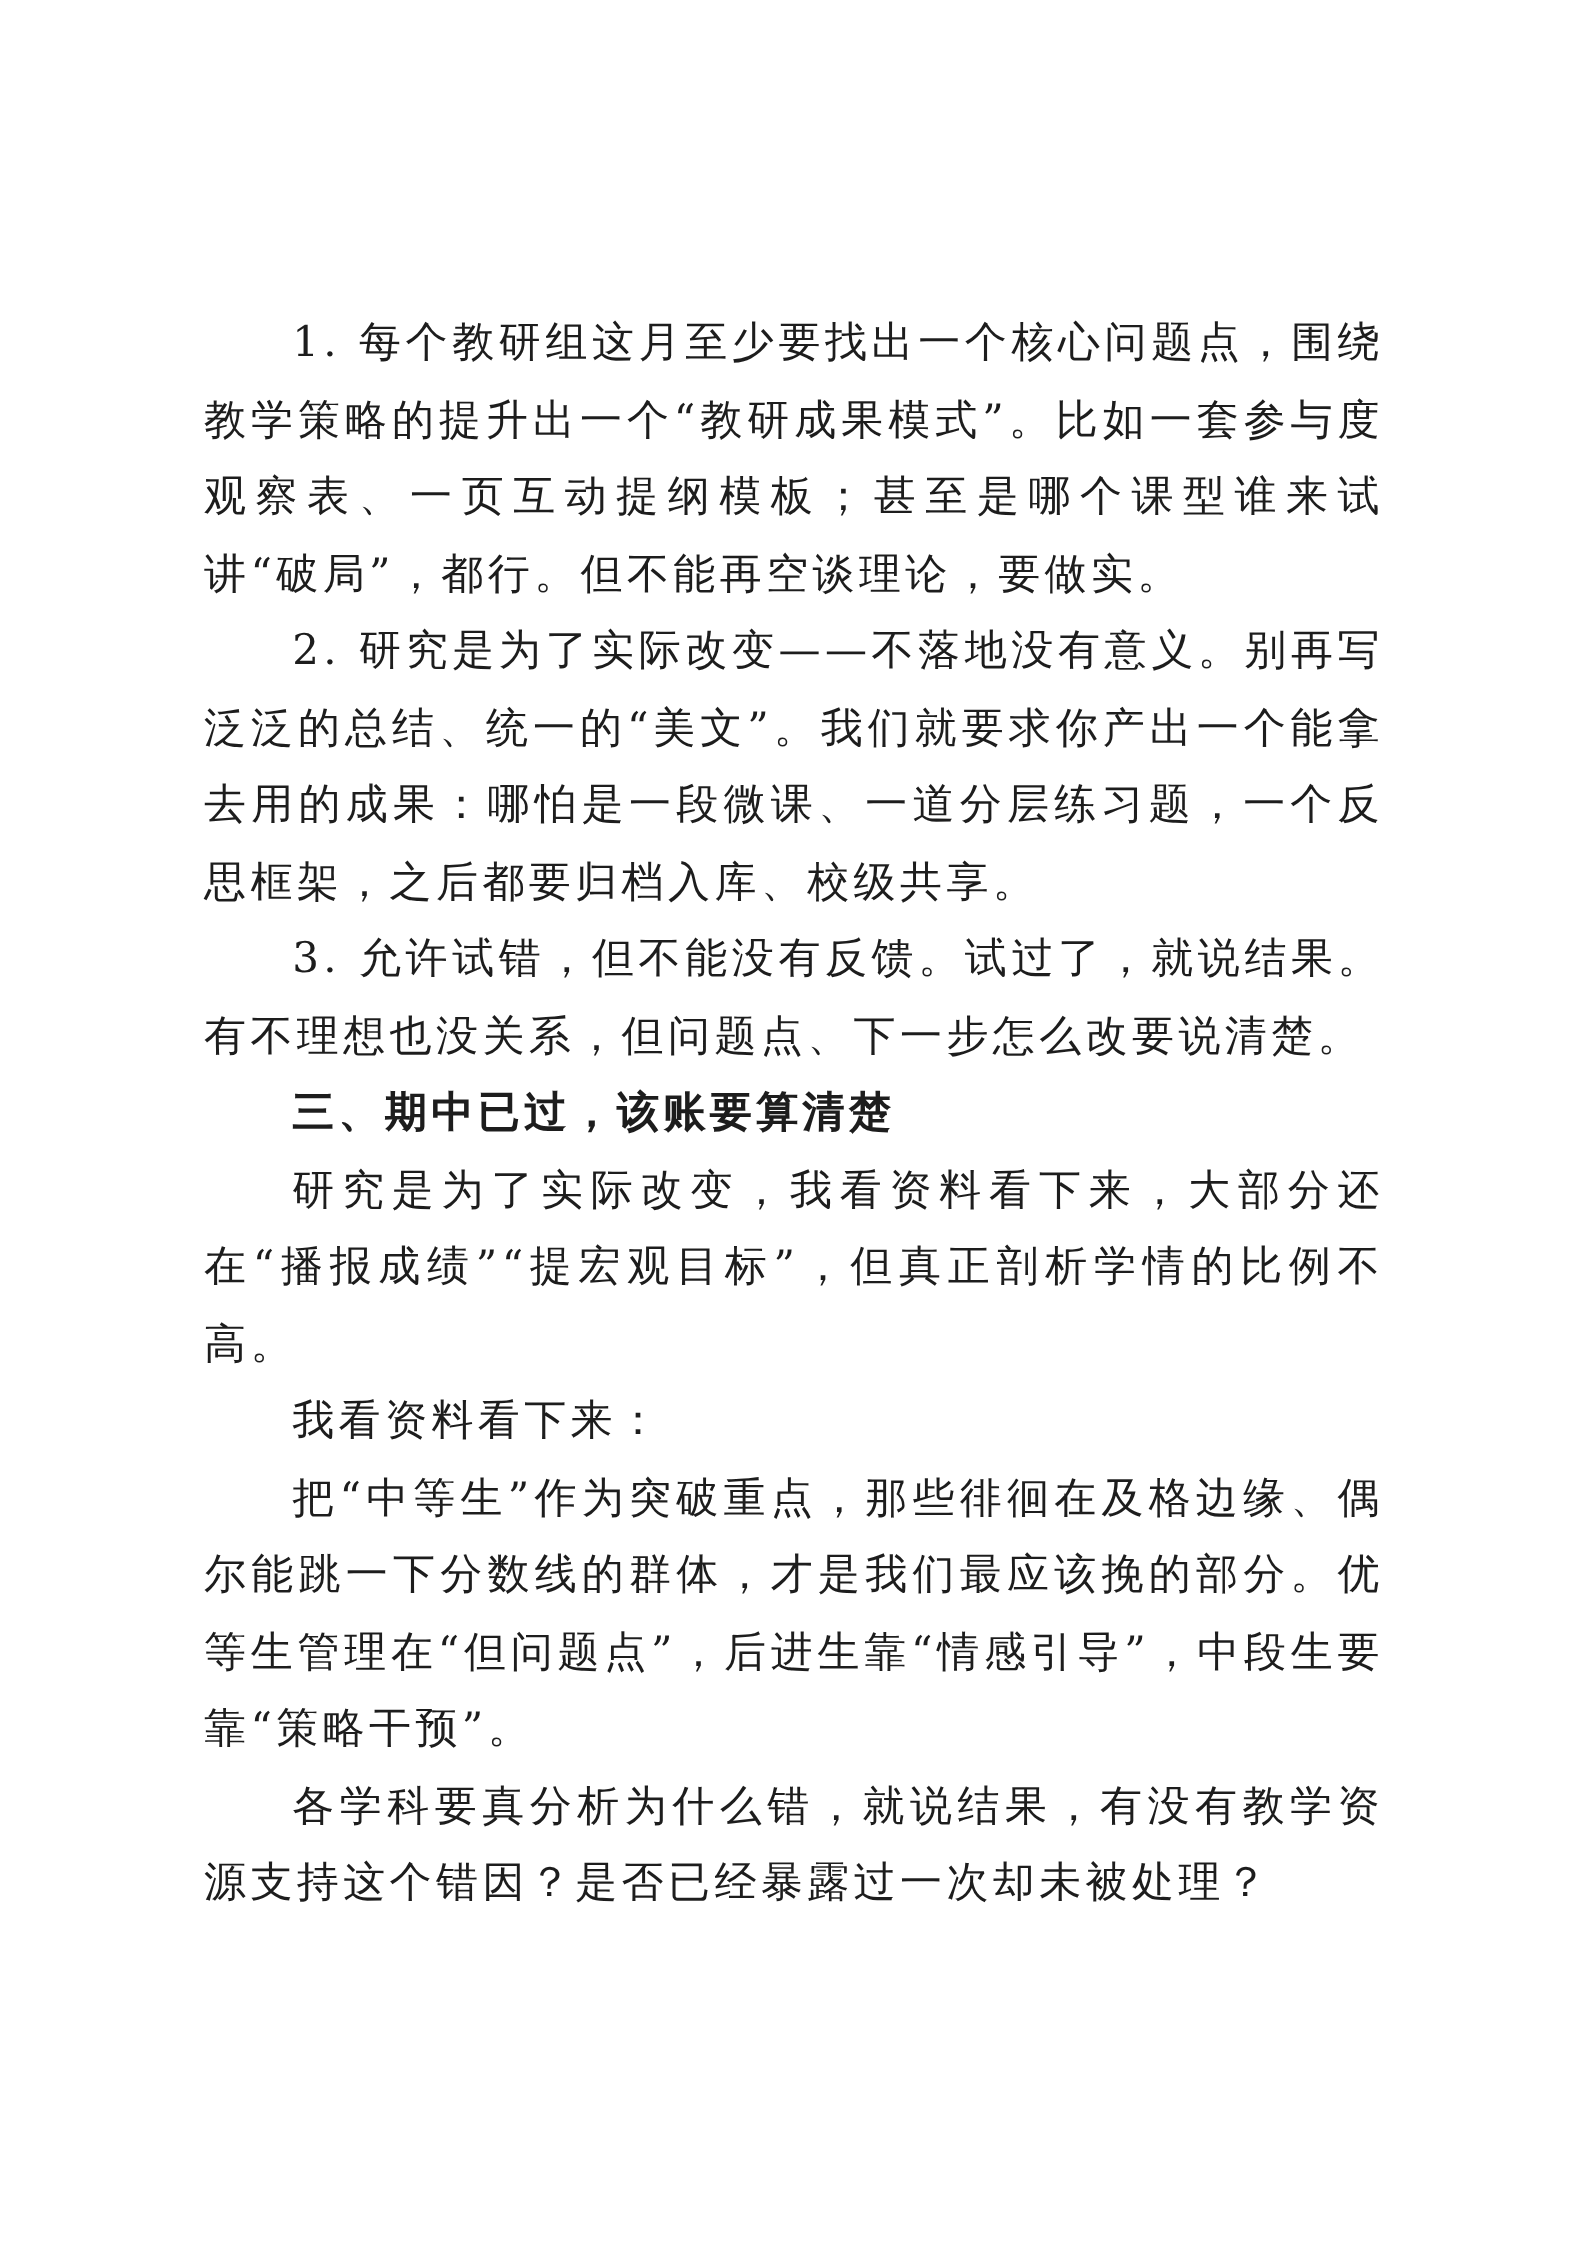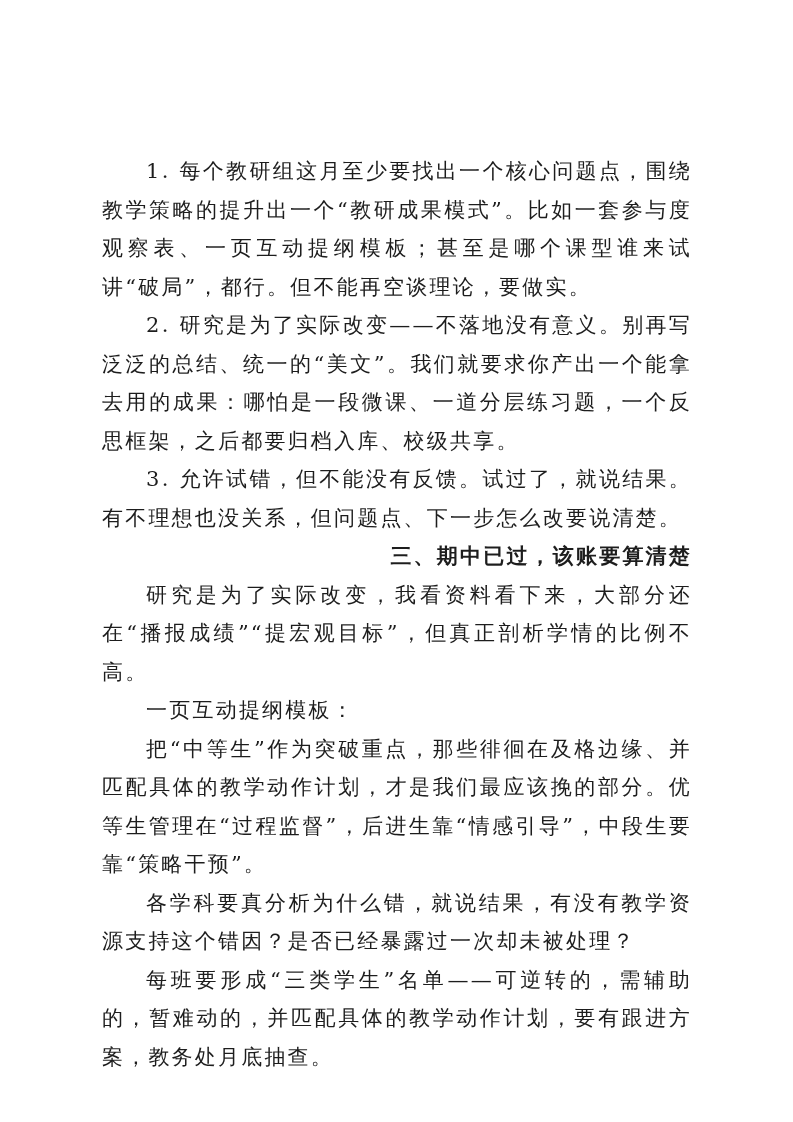--- a/index.html
+++ b/index.html
@@ -29,32 +29,31 @@
     text-align: justify;
     text-indent: 2.1em;
     word-break: break-all;
   }
   .section-heading {
     margin: 0;
     font-size: 21px;
     line-height: 38.5px;
     letter-spacing: 2.2px;
     font-weight: bold;
-    text-align: right;
+    text-align: left;
     text-indent: 2.1em;
   }
 </style>
 </head>
 <body>
 
 <div class="page">
   <div class="content">
     <p class="body-para">1. 每个教研组这月至少要找出一个核心问题点，围绕教学策略的提升出一个“教研成果模式”。比如一套参与度观察表、一页互动提纲模板；甚至是哪个课型谁来试讲“破局”，都行。但不能再空谈理论，要做实。</p>
     <p class="body-para">2. 研究是为了实际改变——不落地没有意义。别再写泛泛的总结、统一的“美文”。我们就要求你产出一个能拿去用的成果：哪怕是一段微课、一道分层练习题，一个反思框架，之后都要归档入库、校级共享。</p>
     <p class="body-para">3. 允许试错，但不能没有反馈。试过了，就说结果。有不理想也没关系，但问题点、下一步怎么改要说清楚。</p>
     <h3 class="section-heading">三、期中已过，该账要算清楚</h3>
     <p class="body-para">研究是为了实际改变，我看资料看下来，大部分还在“播报成绩”“提宏观目标”，但真正剖析学情的比例不高。</p>
-    <p class="body-para">一页互动提纲模板：</p>
-    <p class="body-para">把“中等生”作为突破重点，那些徘徊在及格边缘、并匹配具体的教学动作计划，才是我们最应该挽的部分。优等生管理在“过程监督”，后进生靠“情感引导”，中段生要靠“策略干预”。</p>
+    <p class="body-para">我看资料看下来：</p>
+    <p class="body-para">把“中等生”作为突破重点，那些徘徊在及格边缘、偶尔能跳一下分数线的群体，才是我们最应该挽的部分。优等生管理在“但问题点”，后进生靠“情感引导”，中段生要靠“策略干预”。</p>
     <p class="body-para">各学科要真分析为什么错，就说结果，有没有教学资源支持这个错因？是否已经暴露过一次却未被处理？</p>
-    <p class="body-para">每班要形成“三类学生”名单——可逆转的，需辅助的，暂难动的，并匹配具体的教学动作计划，要有跟进方案，教务处月底抽查。</p>
   </div>
 </div>
 
 </body></html>

